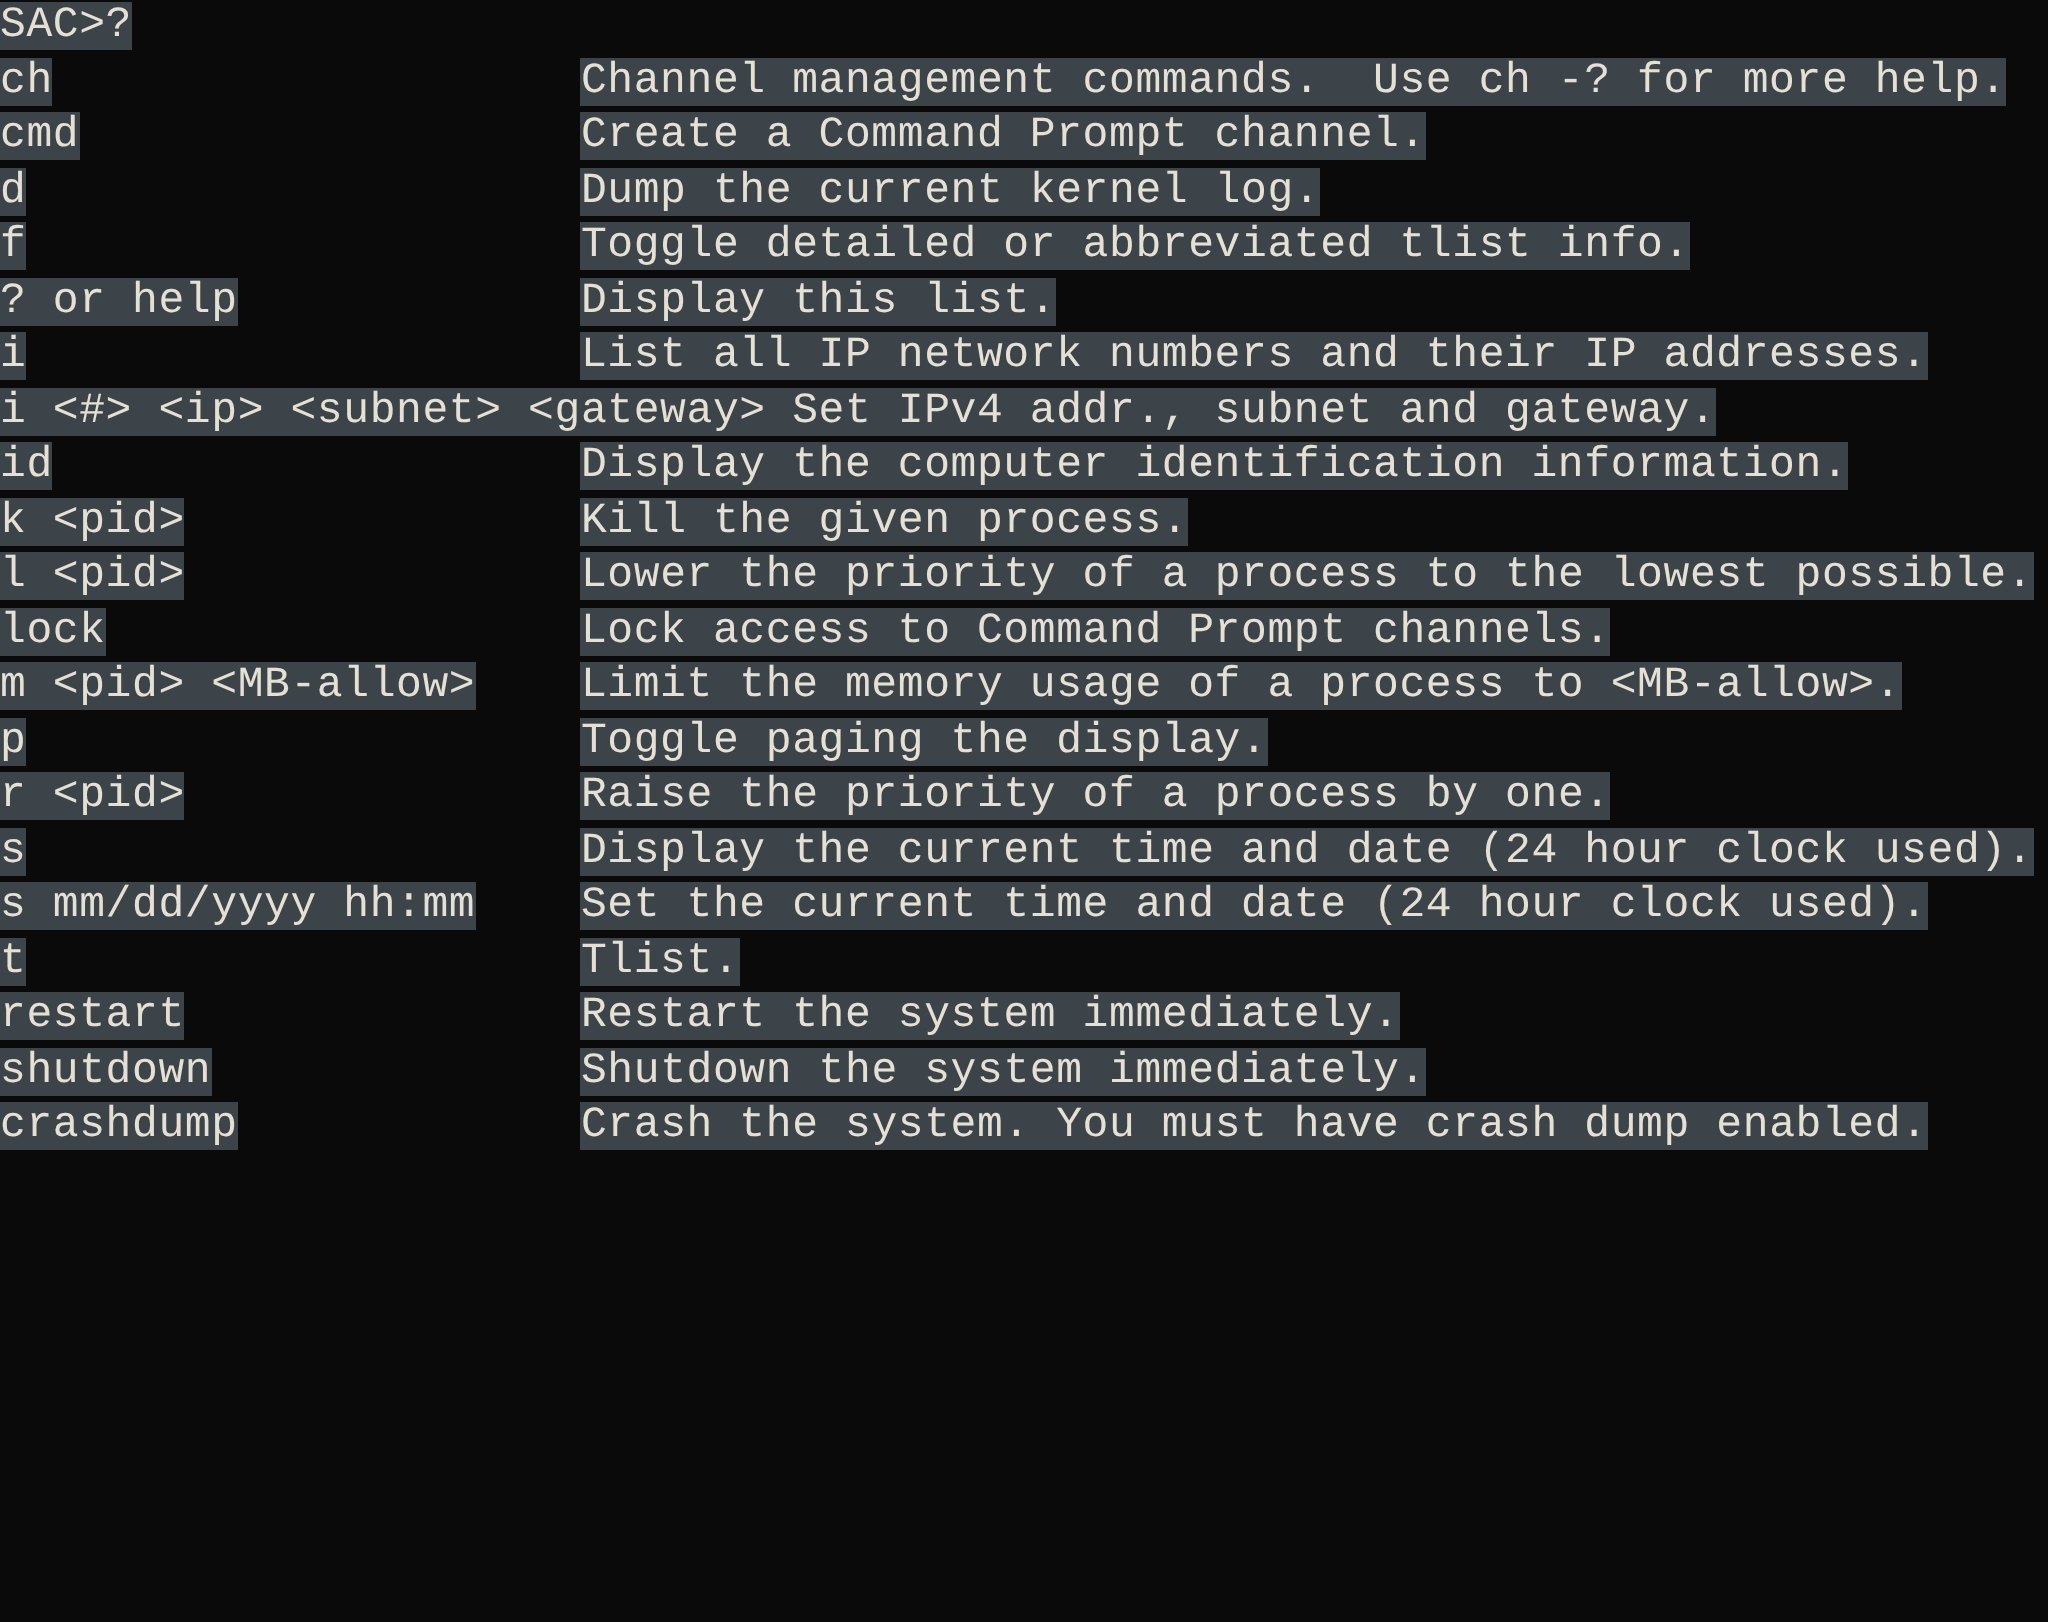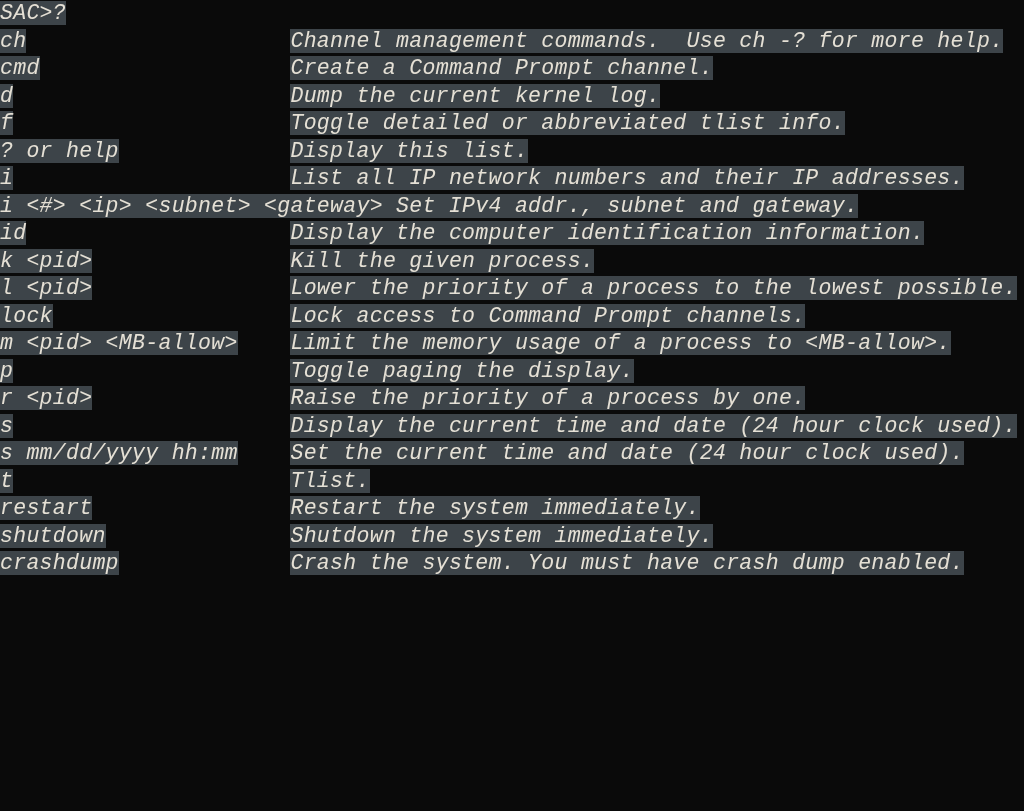--- a/index.html
+++ b/index.html
@@ -10,21 +10,20 @@
       font-size: 21.5px;
       line-height: 1.28;
       color: #e5e0d5;
       width: 1024px;
       height: 811px;
       overflow: hidden;
     }
     .terminal {
       white-space: pre;
       letter-spacing: 0.3px;
-      font-style: italic;
     }
     .hl {
       background-color: #3d4449;
       color: #e5e0d5;
     }
   </style>
 </head>
 <body>
 
 <div class="terminal" id="terminal"><span class="hl">SAC&gt;?</span>

